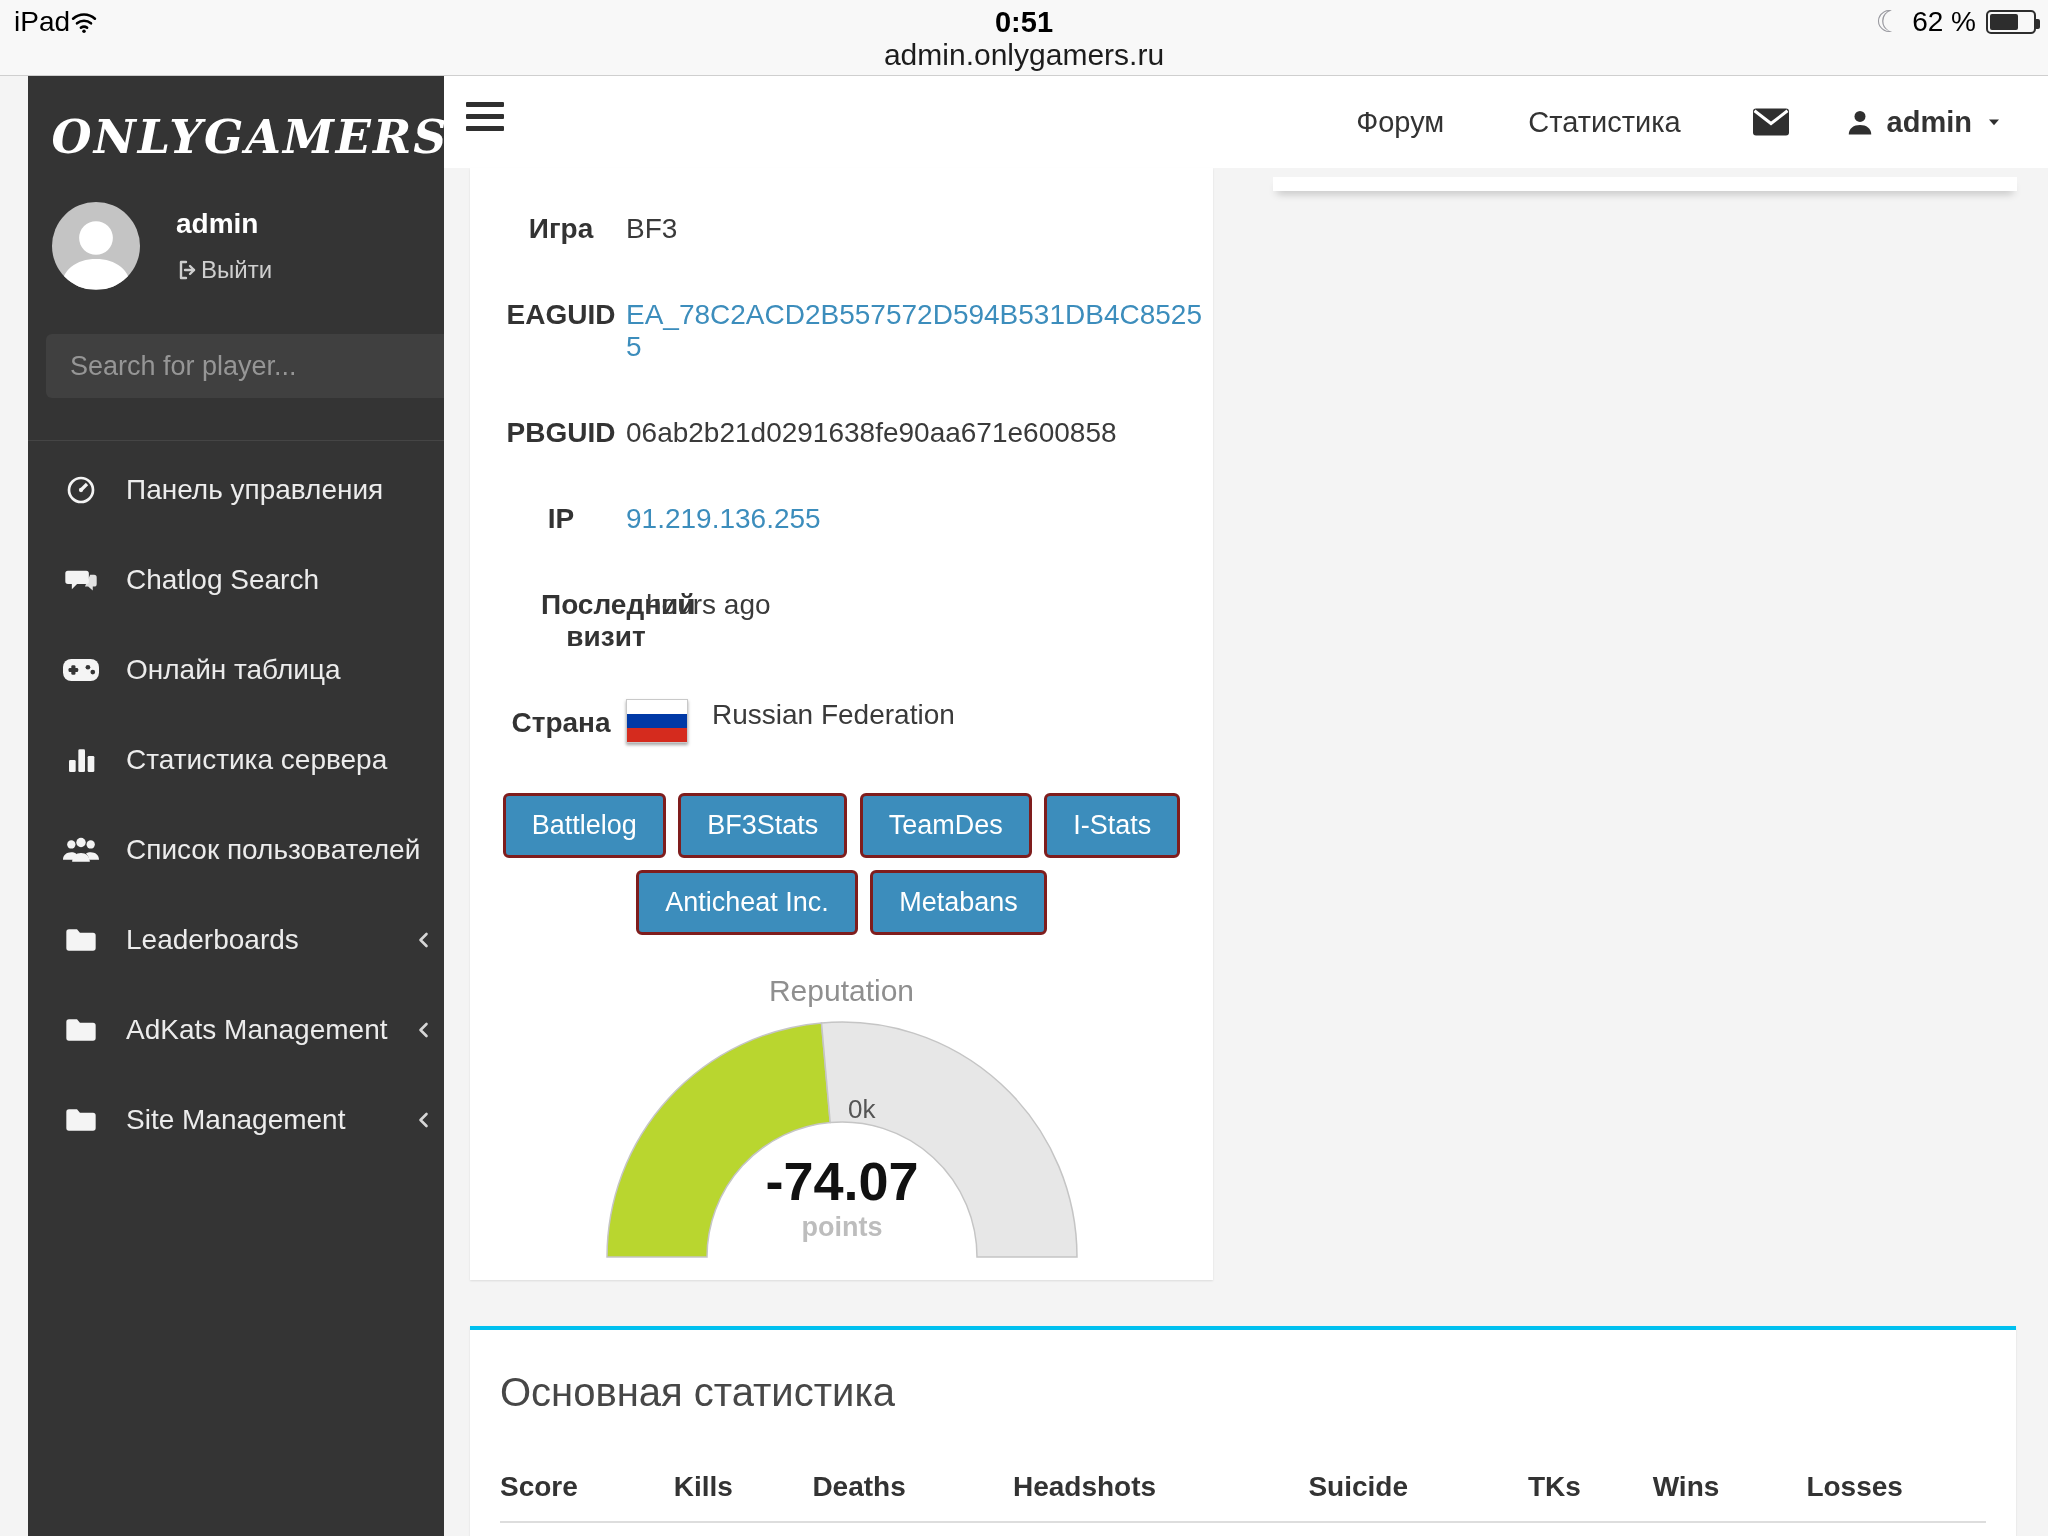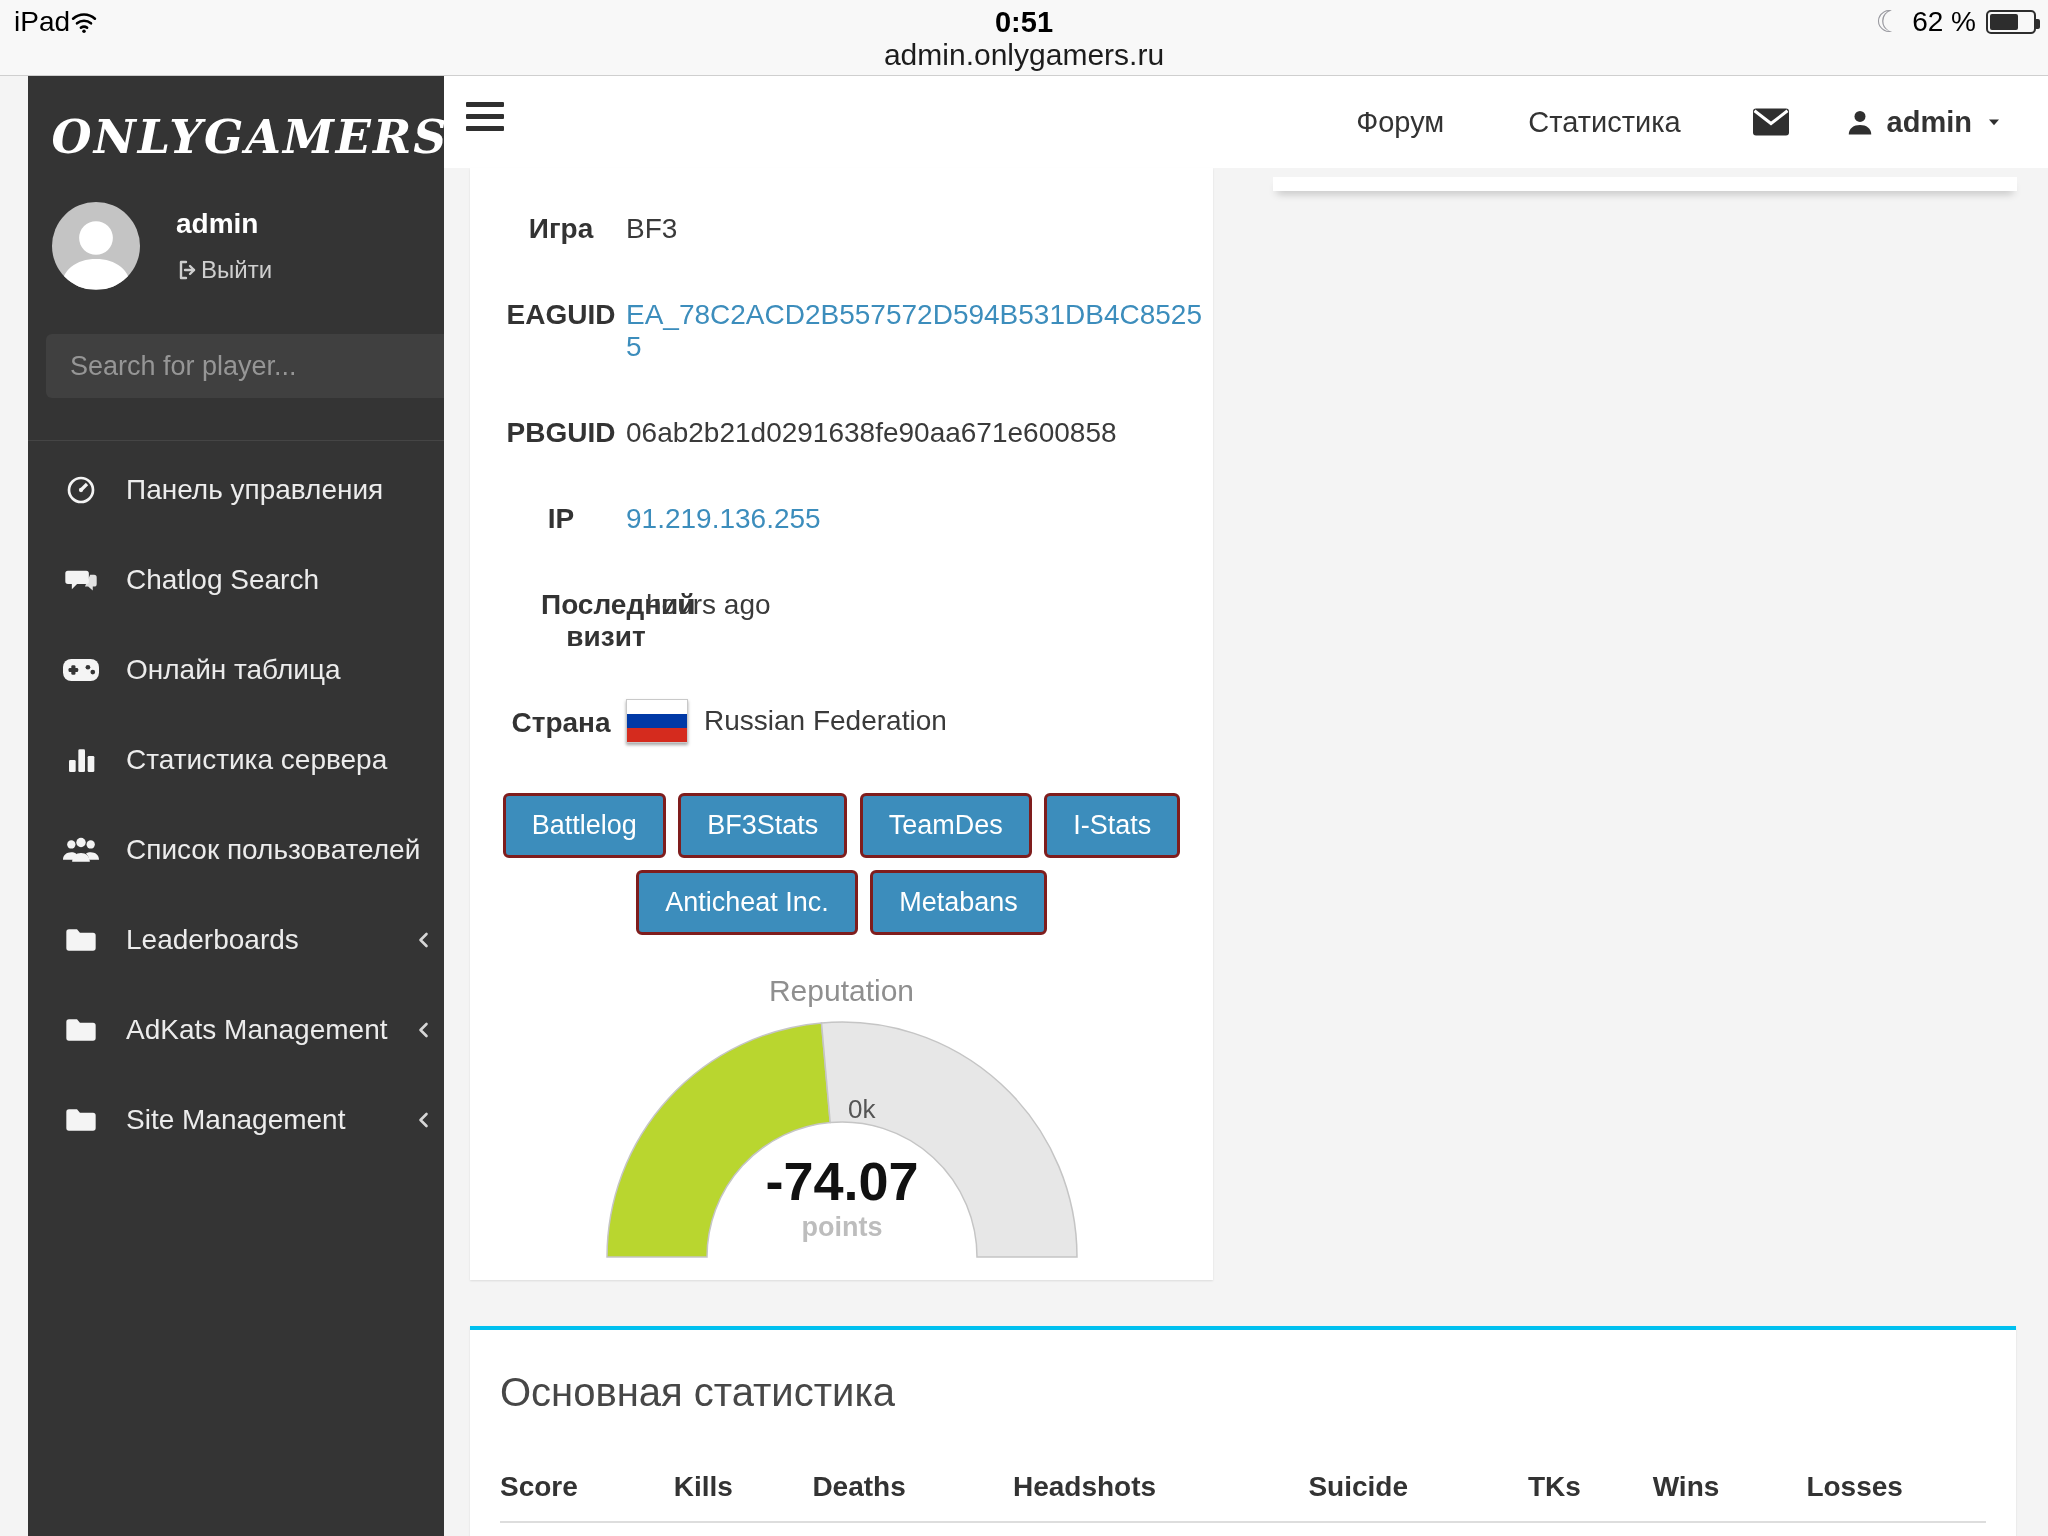--- a/index.html
+++ b/index.html
@@ -63,21 +63,21 @@
 
   .player-card { position:absolute; left:26px; top:0; width:743px; height:1112px; background:#fff;
                  box-shadow:0 1px 2px rgba(0,0,0,0.1); }
   .info-rows { padding:18px 0 0 26px; }
   .info-row { display:flex; align-items:flex-start; padding:27px 0; font-size:28px; }
   .row-label { width:130px; flex:none; font-weight:700; color:#333; text-align:center; }
   .row-value { color:#3a3a3a; word-break:break-all; }
   .row-value.link { color:#3c8dbc; }
   .shift-label { position:relative; left:45px; }
   .shift-value { position:relative; left:20px; white-space:nowrap; }
-  .flag-row { display:flex; align-items:center; gap:16px; margin-top:-8px; }
+  .flag-row { display:flex; gap:24px; margin-top:-8px; }
   .flag { width:62px; height:44px; border:1px solid #c9c9c9; box-shadow:0 2px 3px rgba(0,0,0,0.35);
           background:linear-gradient(180deg,#fff 0 33.3%,#0039a6 33.3% 66.6%,#d52b1e 66.6% 100%); }
 
   .btn-rows { margin-top:20px; text-align:center; }
   .btn-row { margin-top:6px; }
   .pbtn { display:inline-block; margin:3px 4px; padding:14px 26px; background:#3c8dbc;
           border:3px solid #7f1d1d; border-radius:6px; color:#fff; font-size:27px; cursor:pointer;text-align:center; }
 
   .gauge-wrap { margin-top:36px; text-align:center; }
   .gauge-title { font-size:30px; color:#8f8f8f; }

